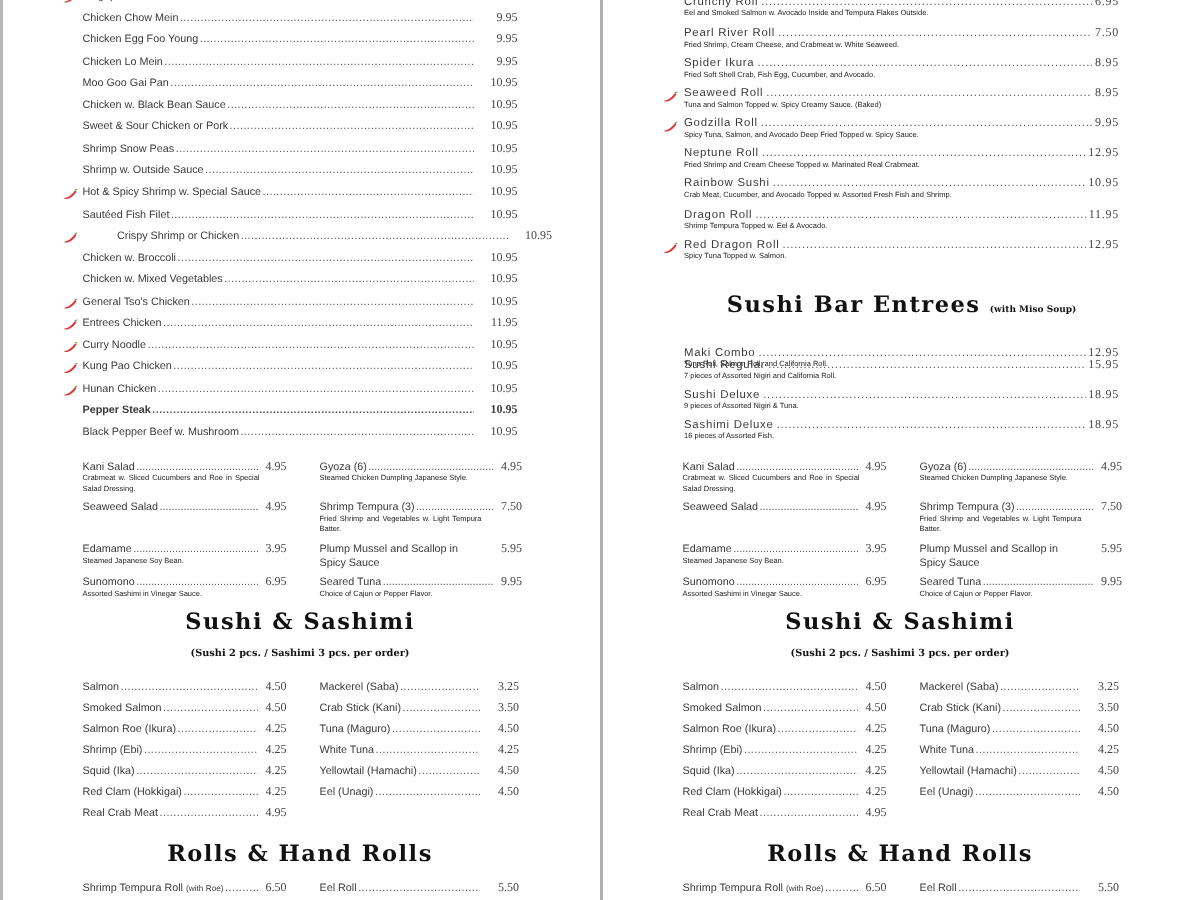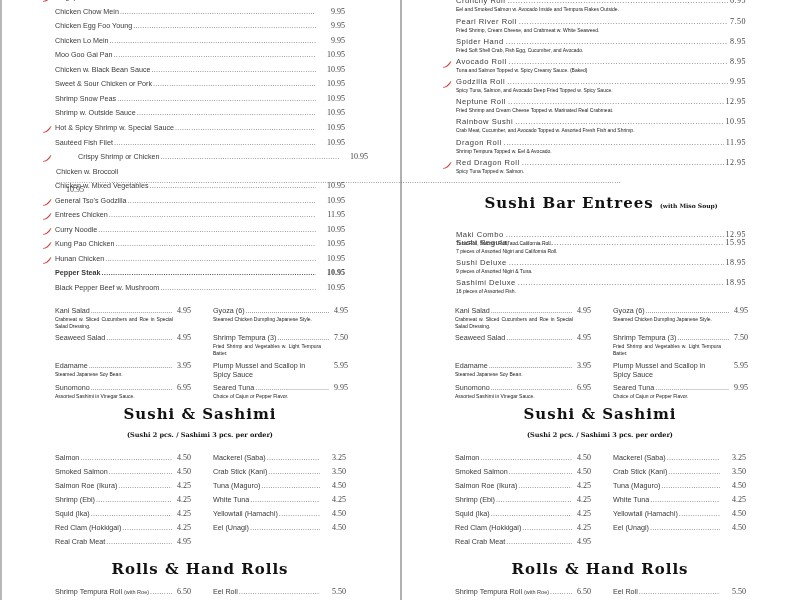--- a/index.html
+++ b/index.html
@@ -98,32 +98,32 @@
     <div class="row" style="left: 55px; top: 137.5px; width: 290px;">
       <span class="name">Sautéed Fish Filet</span>
       <span class="dots"></span>
       <span class="price" style="width: 28px;">10.95</span>
     </div>
     <div class="row" style="left: 55px; top: 152.05px; width: 290px; margin-left: 23px;">
       <span class="name">Crispy Shrimp or Chicken</span>
       <span class="dots"></span>
       <span class="price" style="width: 28px;">10.95</span>
     </div>
-    <div class="row" style="left: 55px; top: 166.6px; width: 290px; flex-direction: column;">
+    <div class="row" style="left: 55px; top: 166.6px; width: 290px;">
       <span class="name">Chicken w. Broccoli</span>
       <span class="dots"></span>
       <span class="price" style="width: 28px;">10.95</span>
     </div>
     <div class="row" style="left: 55px; top: 181.15px; width: 290px;">
       <span class="name">Chicken w. Mixed Vegetables</span>
       <span class="dots"></span>
       <span class="price" style="width: 28px;">10.95</span>
     </div>
     <div class="row" style="left: 55px; top: 195.7px; width: 290px;">
-      <span class="name">General Tso's Godzilla</span>
+      <span class="name">General Tso's Chicken</span>
       <span class="dots"></span>
       <span class="price" style="width: 28px;">10.95</span>
     </div>
     <div class="row" style="left: 55px; top: 210.25px; width: 290px;">
       <span class="name">Entrees Chicken</span>
       <span class="dots"></span>
       <span class="price" style="width: 28px;">11.95</span>
     </div>
     <div class="row" style="left: 55px; top: 224.8px; width: 290px;">
       <span class="name">Curry Noodle</span>
@@ -164,29 +164,29 @@
     <div class="roll" style="left: 456px; top: 17px; width: 290px;">
       <div class="line">
         <span class="name">Pearl River Roll</span>
         <span class="dots"></span>
         <span class="price">7.50</span>
       </div>
       <div class="desc">Fried Shrimp, Cream Cheese, and Crabmeat w. White Seaweed.</div>
     </div>
     <div class="roll" style="left: 456px; top: 37px; width: 290px;">
       <div class="line">
-        <span class="name">Spider Hand</span>
+        <span class="name">Spider Ikura</span>
         <span class="dots"></span>
         <span class="price">8.95</span>
       </div>
       <div class="desc">Fried Soft Shell Crab, Fish Egg, Cucumber, and Avocado.</div>
     </div>
     <div class="roll" style="left: 456px; top: 57px; width: 290px;">
       <div class="line">
-        <span class="name">Avocado Roll</span>
+        <span class="name">Seaweed Roll</span>
         <span class="dots"></span>
         <span class="price">8.95</span>
       </div>
       <div class="desc">Tuna and Salmon Topped w. Spicy Creamy Sauce. (Baked)</div>
     </div>
     <div class="roll" style="left: 456px; top: 77px; width: 290px;">
       <div class="line">
         <span class="name">Godzilla Roll</span>
         <span class="dots"></span>
         <span class="price">9.95</span>

